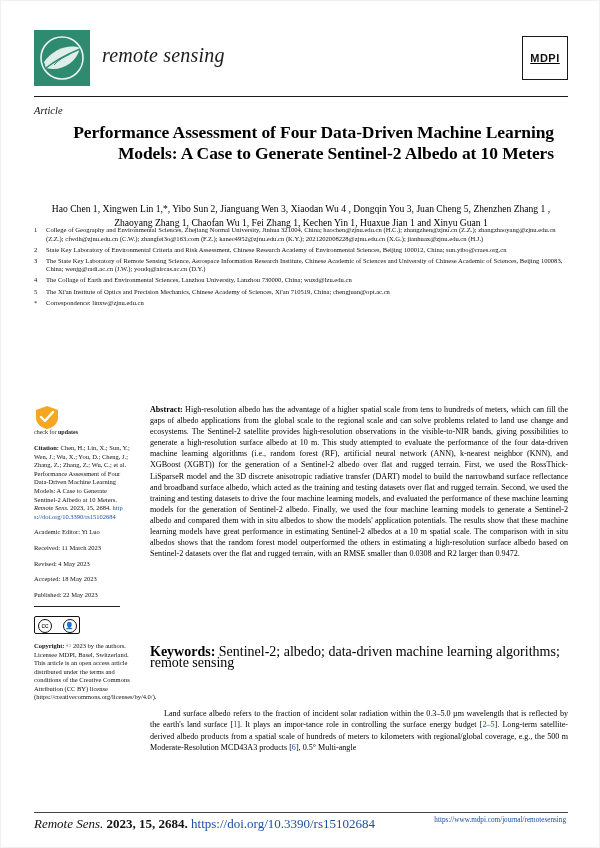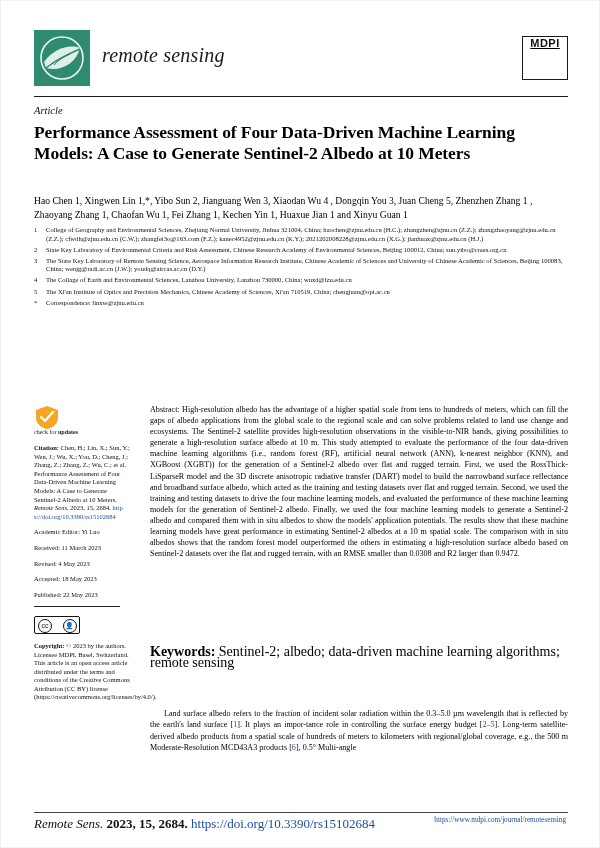--- a/index.html
+++ b/index.html
@@ -23,47 +23,48 @@
     background:#2e8b6f;overflow:hidden;
   }
   .mast-green svg{position:absolute;left:2px;top:2px;}
   .mast-title{
     position:absolute;left:68px;top:14px;
     font-family:"Liberation Serif", serif;
     font-style:italic;font-size:20px;color:#1a1a1a;letter-spacing:0.2px;
   }
   .mdpi-box{
     position:absolute;right:0;top:6px;width:44px;height:42px;
-    border:1.4px solid #1a1a1a;display:flex;align-items:flex-start;justify-content:center;text-decoration:underline;
+    border:1.4px solid #1a1a1a;display:flex;align-items:center;justify-content:center;text-decoration:underline;
   }
   .mdpi-box span{
     font-family:"Liberation Sans", sans-serif;
     font-size:11px;font-weight:bold;letter-spacing:0.5px;color:#111;
   }
   .mast-rule{
     position:absolute;left:34px;top:96px;width:534px;height:1px;background:#1a1a1a;
   }
 
   
   .article-type{
     position:absolute;left:34px;top:105px;
     font-style:italic;font-size:10.5px;color:#111;
   }
 
   
   .title{
     position:absolute;left:34px;top:122px;width:520px;
     font-size:17.5px;line-height:21px;font-weight:bold;color:#000;
     letter-spacing:-0.1px;
+    text-align:right;
   }
 
   
   .authors{
-    position:absolute;left:34px;top:194px;width:534px;
-    font-size:9.6px;line-height:14px;color:#000;
+    position:absolute;left:34px;top:202px;width:534px;
+    font-size:9.6px;line-height:14px;color:#000;text-align:center;
   }
 
   
   .affils{
     position:absolute;left:34px;top:226px;width:534px;
     font-size:6.6px;line-height:8.6px;color:#111;
   }
   .affil-row{display:flex;margin-bottom:2.5px;}
   .affil-num{width:12px;flex:0 0 12px;text-align:left;}
   .affil-txt{flex:1;}
@@ -98,21 +99,21 @@
     border:1.1px solid #111;font-size:7px;line-height:11px;text-align:center;color:#111;
     font-family:"Liberation Sans",sans-serif;
   }
   .hrule{width:86px;height:1px;background:#222;margin:6px 0 6px 0;}
 
   
   .rightcol{
     position:absolute;left:150px;top:404px;width:418px;
     font-size:8.1px;line-height:11.1px;color:#000;text-align:justify;
   }
-  .rightcol .lead{font-weight:normal;}
+  .rightcol .lead{font-weight:bold;}
   .keywords{
     position:absolute;left:150px;top:646px;width:418px;
     font-size:14px;line-height:11px;color:#000;
   }
   .keywords b{font-weight:bold;}
 
   .sec-title{
     position:absolute;left:150px;top:684px;width:418px;
     font-size:9.5px;font-weight:bold;color:#000;
     font-family:"Liberation Serif", serif;

